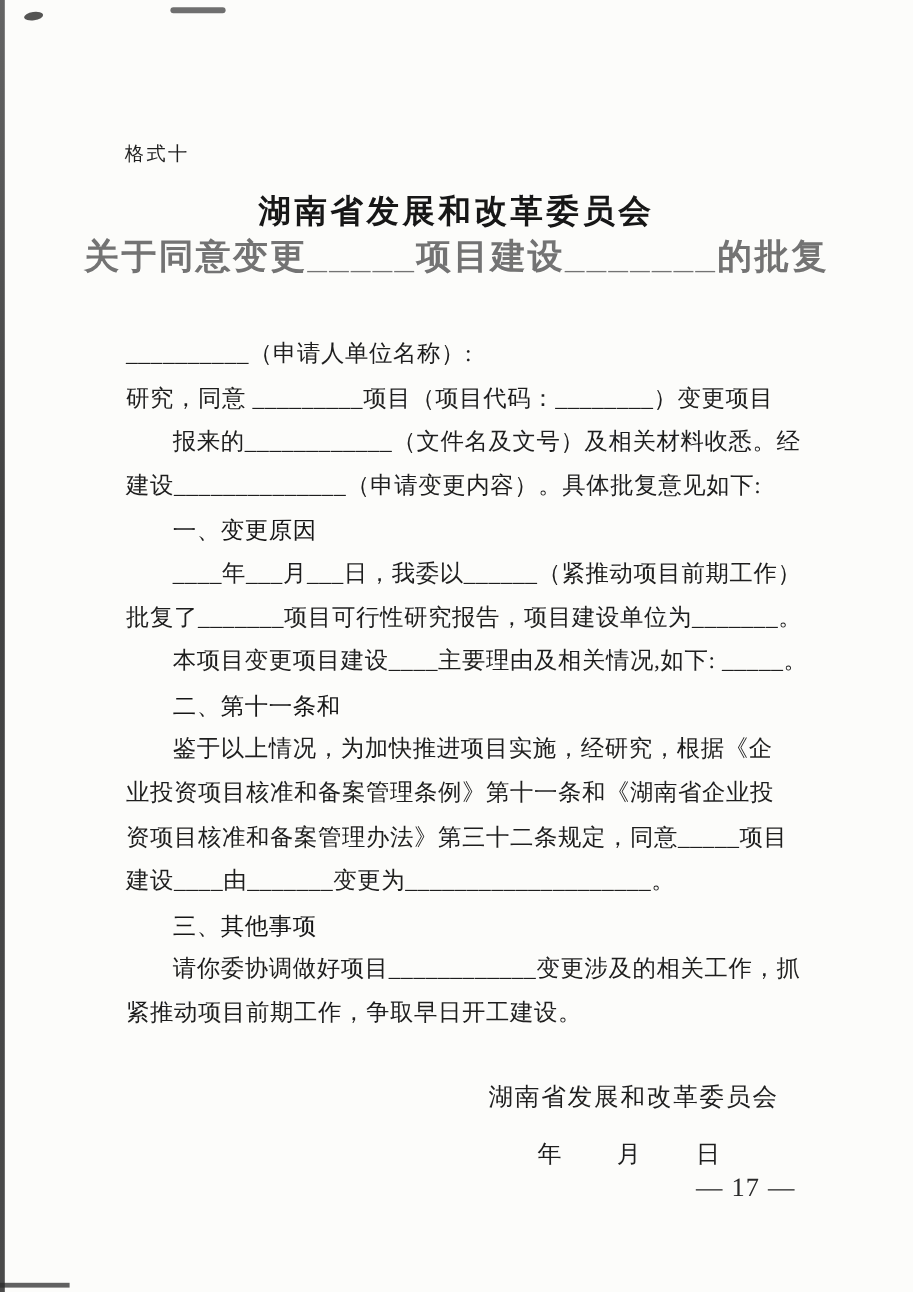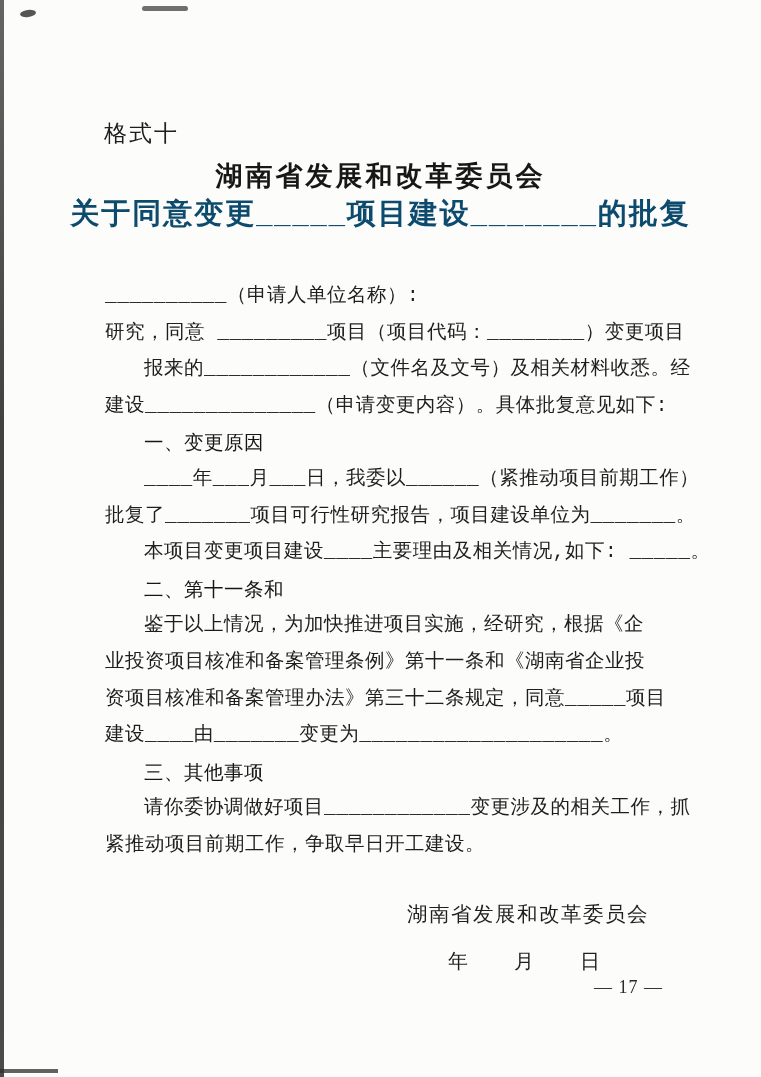--- a/index.html
+++ b/index.html
@@ -45,21 +45,21 @@
     position: absolute;
     left: 0px; top: 1069px;
     width: 58px; height: 4px;
     background: #2e2e2e;
     opacity: 0.75;
   }
   .format-label {
     position: absolute;
     left: 104px;
     top: 118px;
-    font-size: 23px;
+    font-size: 16px;
     letter-spacing: 2px;
     font-family: "Liberation Serif", "DejaVu Serif", serif;
   }
   .title1 {
     position: absolute;
     left: 0; right: 0;
     top: 158px;
     margin: 0;
     text-align: center;
     font-size: 27px;
@@ -71,32 +71,32 @@
   .title2 {
     position: absolute;
     left: 0; right: 0;
     top: 194px;
     margin: 0;
     text-align: center;
     font-size: 29px;
     font-weight: bold;
     letter-spacing: 2px;
     font-family: "Liberation Sans", "DejaVu Sans", sans-serif;
-    color: #0c4a6e;
+    color: #737373;
   }
   .body-text {
     position: absolute;
     left: 105px;
     top: 278px;
     width: 566px;
     font-size: 19.5px;
     line-height: 36.6px;
     letter-spacing: 0.5px;
   }
-  .line { white-space: nowrap; font-family: Liberation Mono, monospace; }
+  .line { white-space: nowrap; }
   .indent { padding-left: 39px; }
   .heading {
     font-weight: normal;
     font-family: "Liberation Sans", "DejaVu Sans", sans-serif;
     color: #161616;
   }
   .signature {
     position: absolute;
     right: 118px;
     top: 900px;
@@ -111,21 +111,21 @@
   .sig-date {
     margin-top: 20px;
     font-size: 20px;
     letter-spacing: 2px;
     white-space: nowrap;
   }
   .page-number {
     position: absolute;
     top: 977px;
     right: 98px;
-    font-size: 18px;
+    font-size: 22px;
     letter-spacing: 1px;
     color: #2a2a2a;
   }
 </style>
 </head>
 <body>
 
 <div class="page">
 
   <div class="edge-left"></div>

